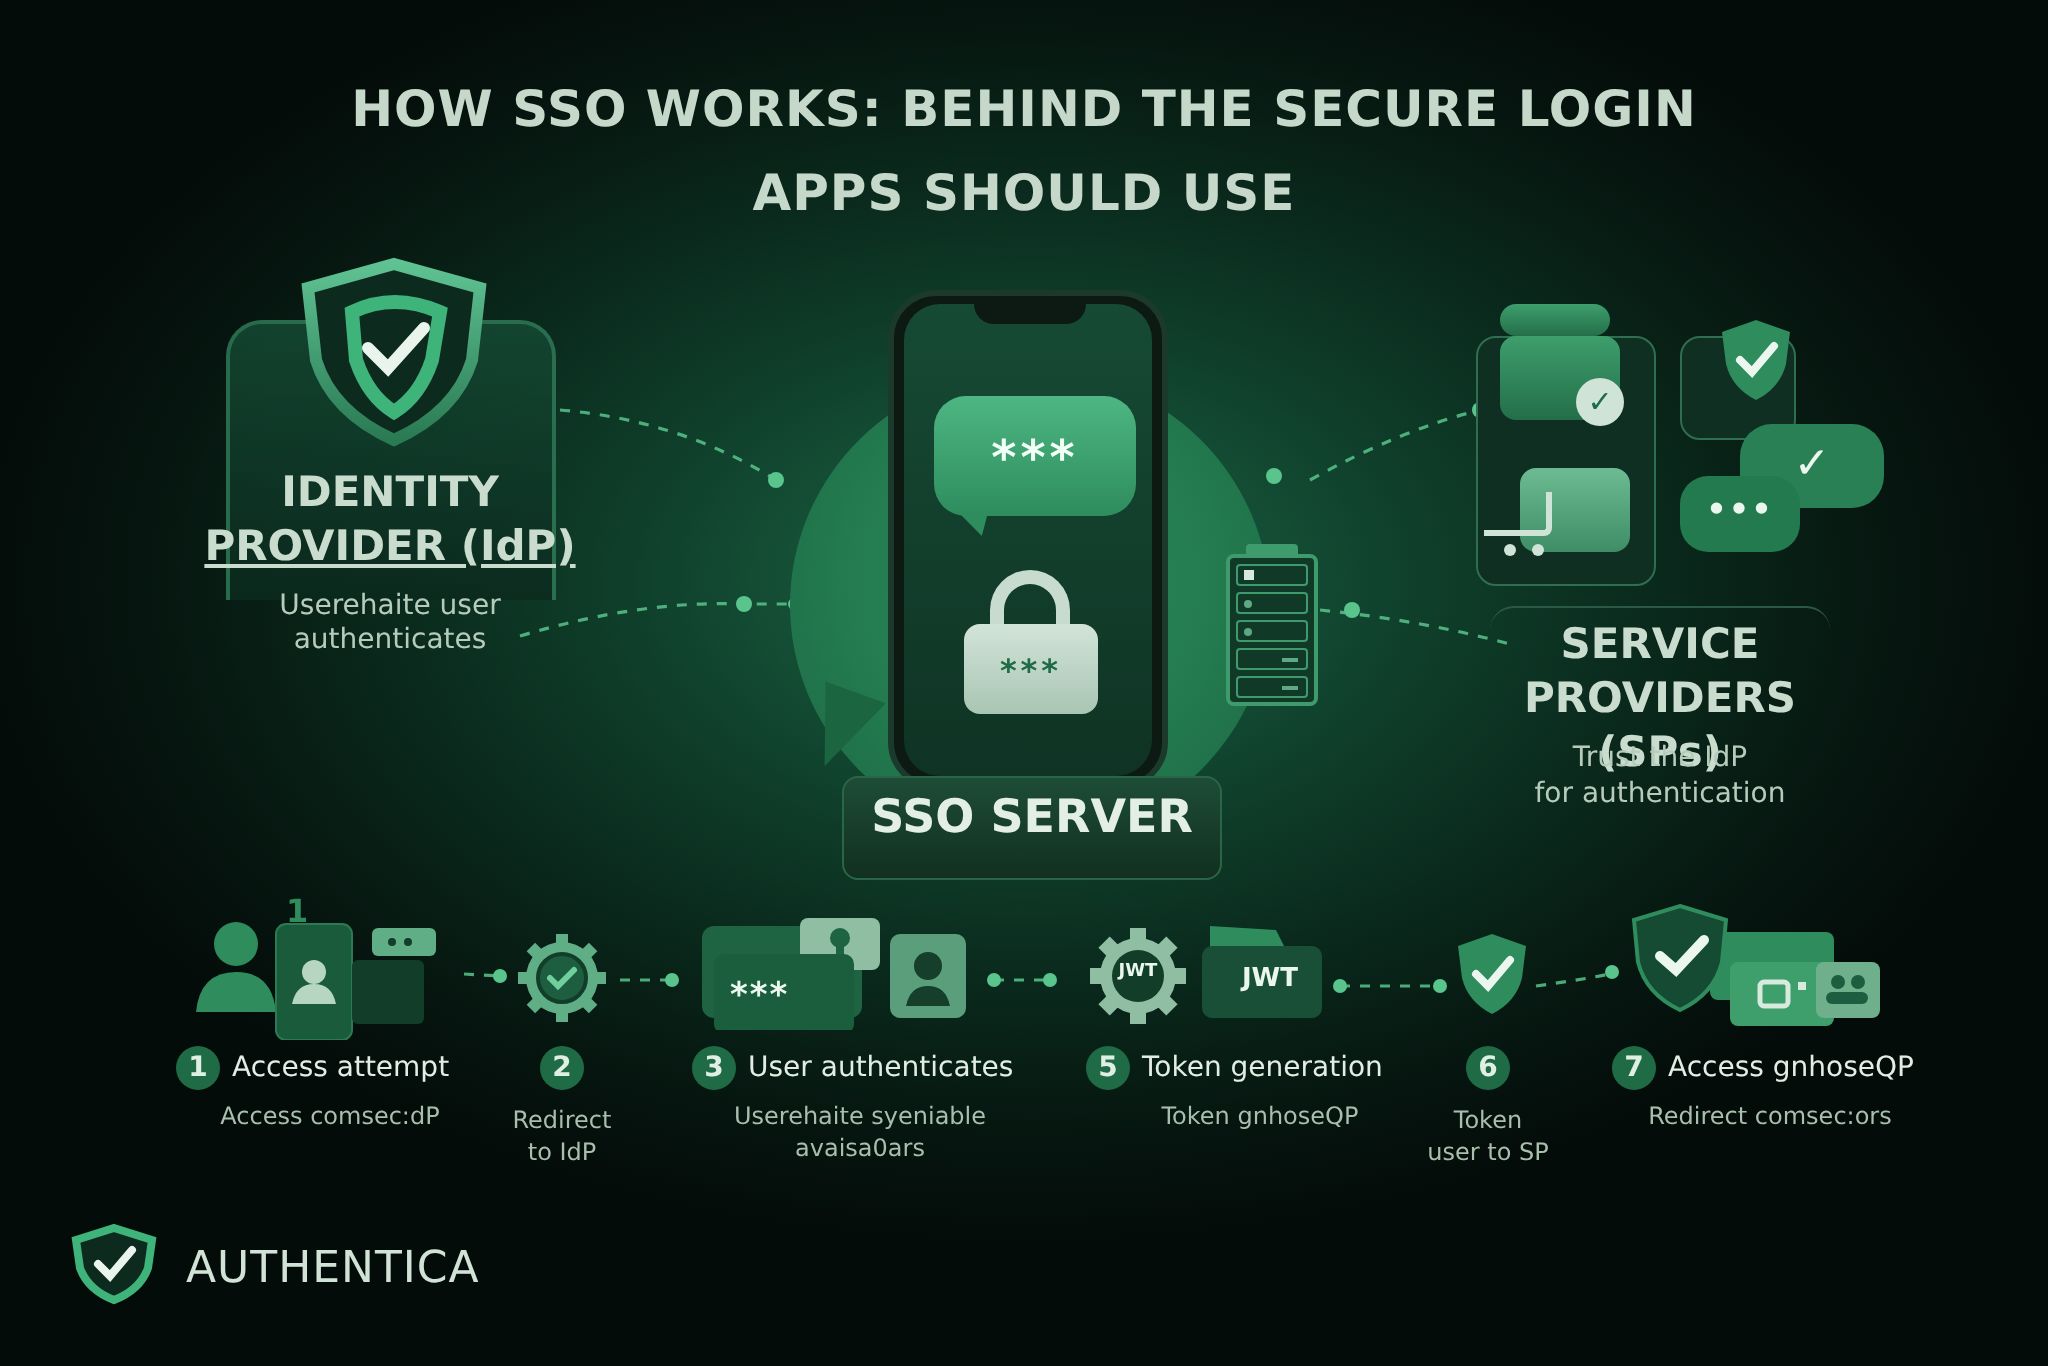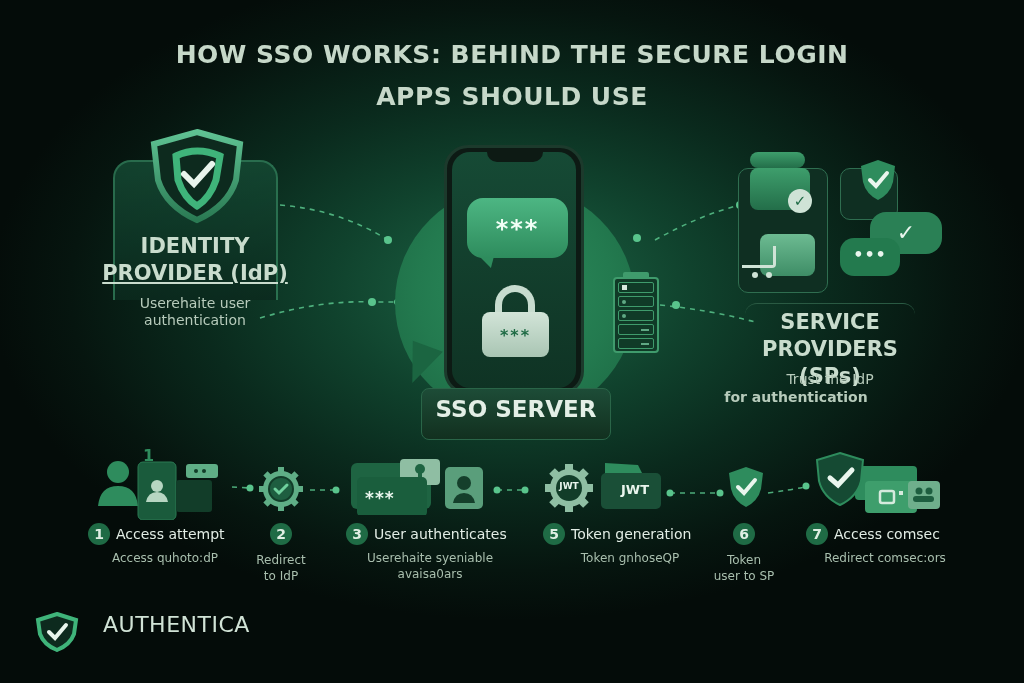--- a/index.html
+++ b/index.html
@@ -83,21 +83,21 @@
 
   
   .step-label { display: flex; align-items: center; gap: 6px; white-space: nowrap; }
   .num {
     width: 22px; height: 22px; border-radius: 50%; background: #1f6b45;
     color: #e0efe4; font-size: 14px; font-weight: bold; text-align: center; line-height: 22px; flex: none;
   }
   .step-title { color: #e2ede5; font-size: 14px; }
   .step-sub { color: #a9bfae; font-size: 12px; text-align: center; line-height: 16px; }
 
-  .brand { left: 35px; top: 612px; display: flex; align-items: flex-start; gap: 24px; }
+  .brand { left: 35px; top: 612px; display: flex; align-items: center; gap: 14px; }
   .brand-text { color: #d1e3d6; font-size: 22px; font-weight: normal; letter-spacing: 0.5px; }
 </style>
 </head>
 <body>
 
 <div class="abs title t1">HOW SSO WORKS: BEHIND THE SECURE LOGIN</div>
 <div class="abs title t2">APPS SHOULD USE</div>
 
 <svg class="lines" width="1024" height="683">
   <g stroke="#59c48c" stroke-width="1.6" stroke-dasharray="5 5" fill="none" opacity="0.85">
@@ -138,21 +138,21 @@
         </linearGradient>
     </defs>
     <path d="M49 4 L92 16 L88 52 Q80 78 49 92 Q18 78 10 52 L6 16 Z" fill="#0d2a1e" stroke="url(#sg1)" stroke-width="6"></path>
     <path d="M28 28 Q49 18 72 28 L68 52 Q62 70 49 78 Q36 70 30 52 Z" fill="none" stroke="#3fb47a" stroke-width="7"></path>
     <path d="M36 46 L46 56 L64 36" fill="none" stroke="#e8f4ec" stroke-width="6" stroke-linecap="round"></path>
   </svg>
 </div>
 <div class="abs big-label" style="left:100px;top:233px;width:190px;">IDENTITY</div>
 <div class="abs big-label" style="left:100px;top:260px;width:190px;text-decoration:underline;">PROVIDER (IdP)</div>
 <div class="abs sub-label" style="left:100px;top:294px;width:190px;">Userehaite user</div>
-<div class="abs sub-label" style="left:100px;top:311px;width:190px;">authentication</div>
+<div class="abs sub-label" style="left:100px;top:311px;width:190px;">authenticates</div>
 
 <div class="abs big-circle"></div>
 <div class="abs" style="left:405px;top:345px;width:0;height:0;border-left:14px solid transparent;border-right:18px solid transparent;border-top:40px solid #1b6541;transform:rotate(20deg);"></div>
 <div class="abs phone"></div>
 <div class="abs phone-screen"></div>
 <div class="abs notch"></div>
 <div class="abs bubble-tail"></div>
 <div class="abs bubble">***</div>
 <div class="abs lock-shackle"></div>
 <div class="abs lock-body">***</div>
@@ -193,21 +193,21 @@
       <path d="M12 22 L18 28 L29 15" stroke="#eaf6ee" stroke-width="4" fill="none" stroke-linecap="round"></path>
     </svg>
 </div>
 <div class="abs" style="left:870px;top:212px;width:72px;height:42px;border-radius:16px;background:#2a8055;color:#eaf6ee;font-size:22px;font-weight:bold;text-align:center;line-height:42px;">✓</div>
 <div class="abs" style="left:840px;top:238px;width:60px;height:38px;border-radius:14px;background:#237a4e;color:#eaf6ee;font-size:16px;font-weight:bold;text-align:center;line-height:34px;letter-spacing:1px;">•••</div>
 
 <div class="abs sp-title-box"></div>
 <div class="abs big-label" style="left:730px;top:309px;width:200px;">SERVICE</div>
 <div class="abs big-label" style="left:730px;top:336px;width:200px;">PROVIDERS (SPs)</div>
 <div class="abs sub-label" style="left:730px;top:370px;width:200px;">Trust the IdP</div>
-<div class="abs sub-label" style="left:696px;top:388px;width:200px;font-weight:bold;">for authentication</div>
+<div class="abs sub-label" style="left:730px;top:388px;width:200px;">for authentication</div>
 
 <div class="abs" style="left:96px;top:458px;">
   <svg width="130" height="62" viewBox="0 0 130 62">
     <circle cx="22" cy="14" r="11" fill="#2e8c5d"></circle>
     <path d="M2 48 Q4 28 22 28 Q40 28 42 48 Z" fill="#2e8c5d"></path>
     <rect x="42" y="4" width="38" height="58" rx="5" fill="#1a5b3c" stroke="#2a7a53"></rect>
     <circle cx="61" cy="28" r="6" fill="#b7d6c2"></circle>
     <path d="M50 44 Q52 34 61 34 Q70 34 72 44 Z" fill="#b7d6c2"></path>
     <rect x="80" y="22" width="36" height="32" rx="3" fill="#123d29"></rect>
     <rect x="90" y="6" width="32" height="14" rx="3" fill="#5fae86"></rect>
@@ -291,21 +291,21 @@
     <rect x="98" y="45" width="21" height="6" rx="3" fill="#1e5e40"></rect>
   </svg>
 </div>
 
 <div class="abs" style="left:88px;top:523px;">
   <div class="step-label">
     <span class="num">1</span>
     <span class="step-title">Access attempt</span>
   </div>
 </div>
-<div class="abs step-sub" style="left:90px;top:550px;width:150px;">Access quhoto:dP</div>
+<div class="abs step-sub" style="left:90px;top:550px;width:150px;">Access comsec:dP</div>
 
 <div class="abs" style="left:270px;top:523px;">
   <span class="num" style="display:block;">2</span>
 </div>
 <div class="abs step-sub" style="left:241px;top:552px;width:80px;">Redirect</div>
 <div class="abs step-sub" style="left:241px;top:568px;width:80px;">to IdP</div>
 
 <div class="abs" style="left:346px;top:523px;">
   <div class="step-label">
     <span class="num">3</span>
@@ -325,21 +325,21 @@
 
 <div class="abs" style="left:733px;top:523px;">
   <span class="num" style="display:block;">6</span>
 </div>
 <div class="abs step-sub" style="left:704px;top:552px;width:80px;">Token</div>
 <div class="abs step-sub" style="left:704px;top:568px;width:80px;">user to SP</div>
 
 <div class="abs" style="left:806px;top:523px;">
   <div class="step-label">
     <span class="num">7</span>
-    <span class="step-title">Access comsec</span>
+    <span class="step-title">Access gnhoseQP</span>
   </div>
 </div>
 <div class="abs step-sub" style="left:810px;top:550px;width:150px;">Redirect comsec:ors</div>
 
 <div class="abs brand">
   <span>
     <svg width="44" height="40" viewBox="0 0 44 40">
       <path d="M22 2 L41 8 L39 22 Q35 33 22 38 Q9 33 5 22 L3 8 Z" fill="#0d2a1e" stroke="#3fb47a" stroke-width="4"></path>
       <path d="M14 20 L20 26 L31 13" stroke="#e8f4ec" stroke-width="4" fill="none" stroke-linecap="round"></path>
     </svg>

